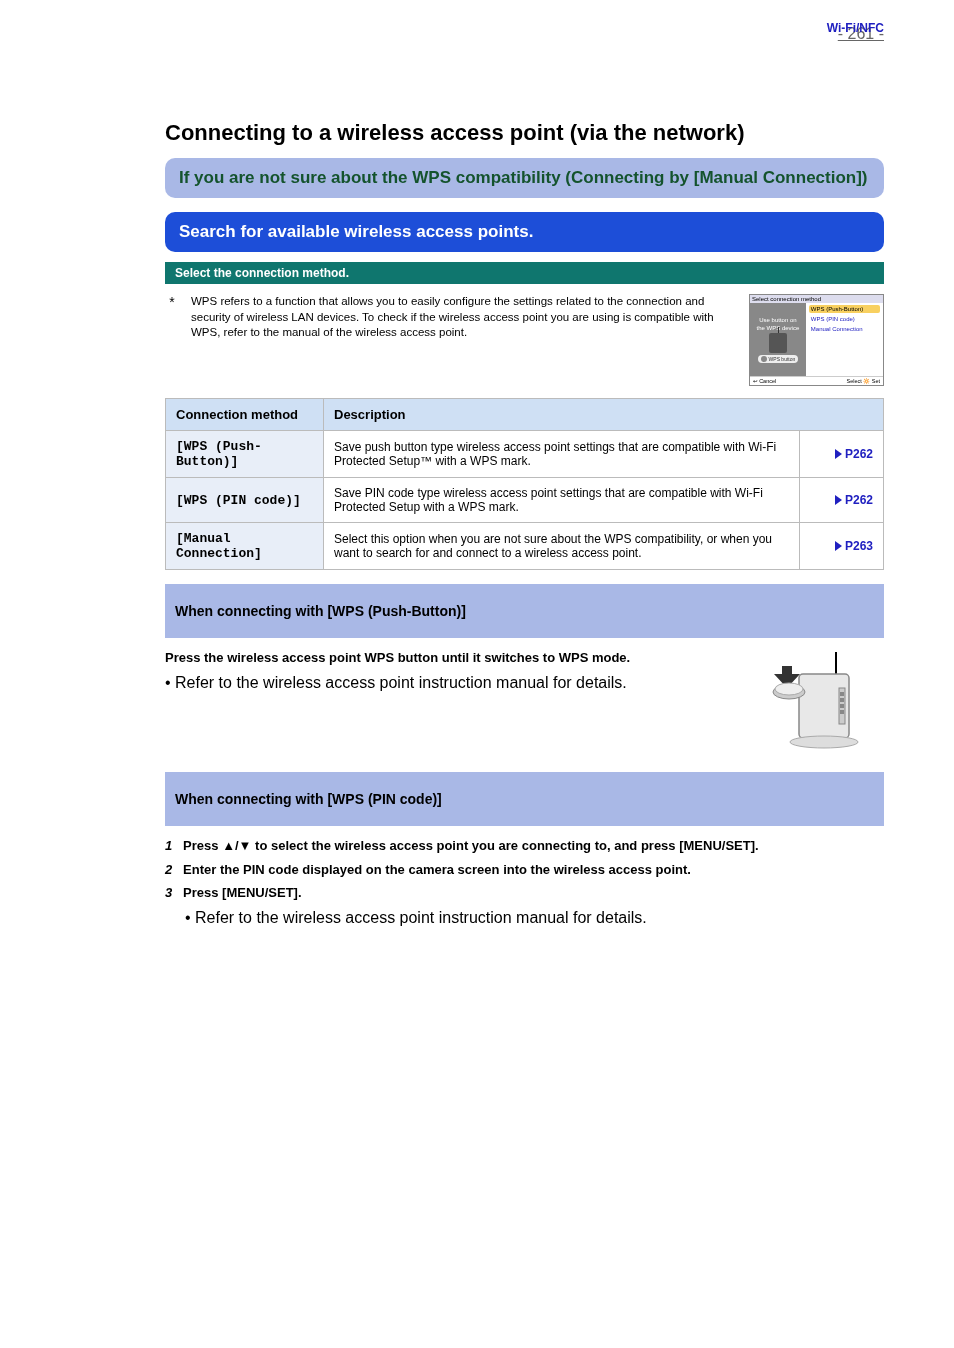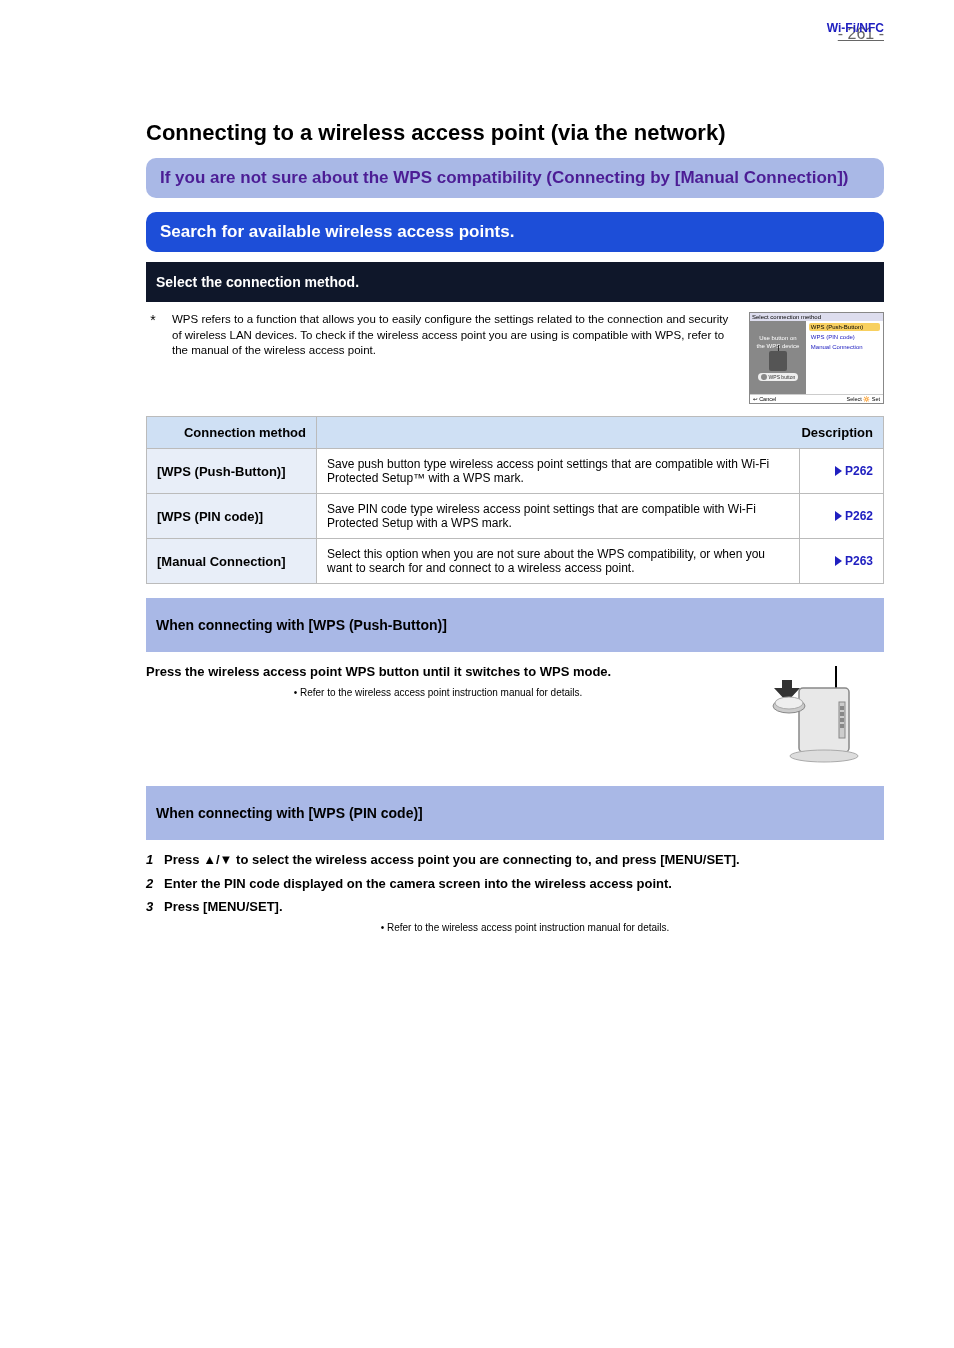--- a/index.html
+++ b/index.html
@@ -22,49 +22,49 @@
     text-decoration: underline;
   }
   .page-header {
     position: absolute;
     top: 21px;
     right: 70px;
     font-size: 12px;
     font-weight: bold;
     color: #2020c0;
   }
-  .content { margin-left: 76px; margin-top: 60px; }
+  .content { margin-left: 95px; margin-top: 60px; }
   .section-title {
     font-size: 22px;
     font-weight: bold;
     margin-bottom: 12px;
   }
   .band-light {
     background: #a9b8e6;
-    color: #4c1d95;
+    color: #14532d;
     padding: 10px 14px;
     font-size: 17px;
     font-weight: bold;
     border-radius: 10px;
     margin-bottom: 14px;
   }
   .band-blue {
     background: #1d4ed8;
     color: #fff;
     padding: 10px 14px;
     font-size: 17px;
     font-weight: bold;
     border-radius: 10px;
     margin-bottom: 10px;
   }
   .bar-blue {
-    background: #0f172a;
+    background: #0f766e;
     color: #fff;
-    padding: 12px 10px;
-    font-size: 14px;
+    padding: 4px 10px;
+    font-size: 12px;
     font-weight: bold;
     margin-bottom: 10px;
   }
   .bar-light {
     background: #a9b8e6;
     color: #000;
     padding: 19px 10px;
     font-size: 14px;
     font-weight: bold;
     margin-bottom: 10px;
@@ -103,41 +103,41 @@
     display:flex; justify-content:space-between; padding:1px 3px;
     border-top:1px solid #ccc; font-size:5.5px;
   }
   .tbl {
     width: 100%; border-collapse: collapse; margin-top: 12px; margin-bottom: 6px;
   }
   .tbl th, .tbl td {
     border: 1px solid #bbb; padding: 8px 10px; vertical-align: middle;
   }
   .tbl th {
-    background: #cfe0f4; font-weight: bold; font-size: 13px; text-align: right;
+    background: #cfe0f4; font-weight: bold; font-size: 13px; text-align: left;
   }
   .tbl td.method {
-    background: #e8eef8; font-weight: bold; font-size: 13px; width: 170px;
+    background: #e8eef8; font-weight: bold; font-size: 13px; width: 158px; font-family: Liberation Mono, monospace;
   }
   .tbl td.desc { font-size: 12px; }
   .tbl td.link {
     width: 50px; text-align: center; padding-left: 35px;
   }
   .linkbtn {
     display: inline-flex; align-items: center; gap: 3px;
     color: #2020c0; font-size: 12px; font-weight: bold; text-decoration: none;
   }
   .arrow-icon {
     width: 0; height: 0; border-top: 5px solid transparent;
     border-bottom: 5px solid transparent; border-left: 7px solid #2020c0;
   }
   .step-row { display:flex; align-items:flex-start; gap:14px; margin-top:4px; }
   .step-text { flex:1; font-size: 13px; line-height: 1.5; }
   .step-text strong { font-weight: bold; }
-  .bullet { font-size: 10px; line-height: 1.4; margin-top:4px;text-align:center; }
+  .bullet { font-size: 16px; line-height: 1.4; margin-top:4px; }
   .router-svg { width: 140px; height: 110px; flex-shrink:0; }
   .para { font-size: 13px; line-height: 1.5; margin-top: 4px; }
   .navtri { font-family: Arial; }
 </style>
 </head>
 <body>
 
 <div class="page-number">- 261 -</div>
 <div class="page-header">Wi-Fi/NFC</div>
 

